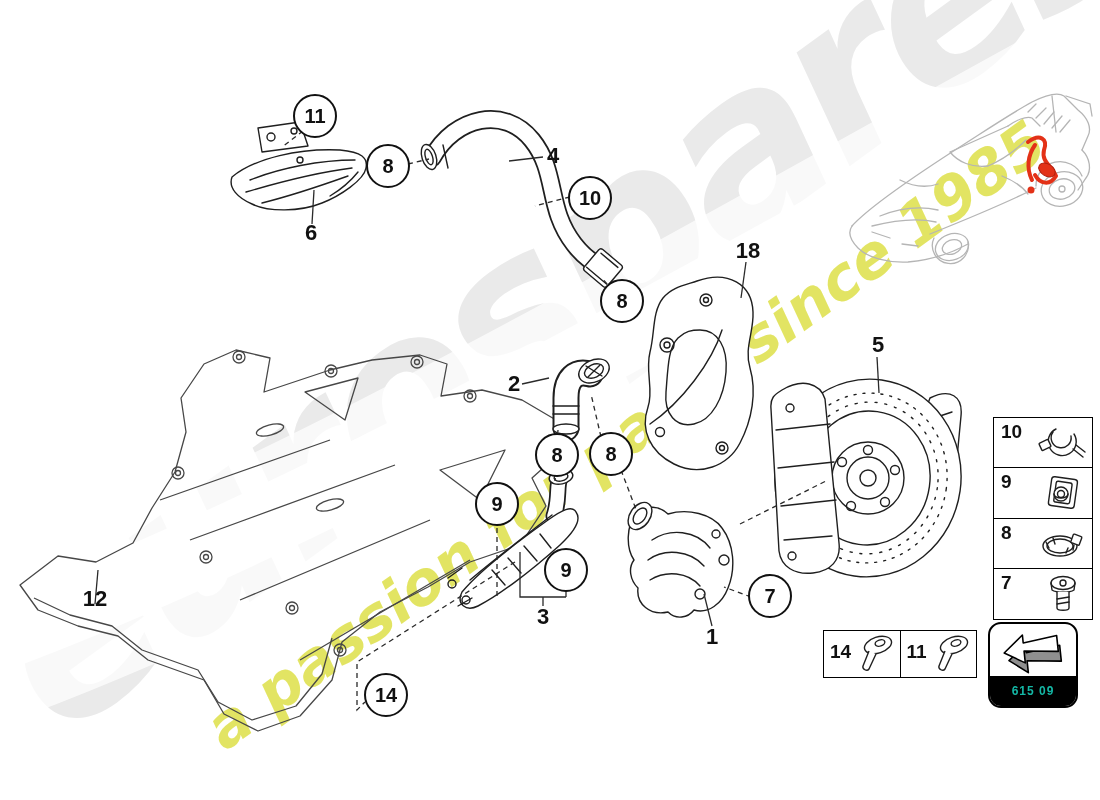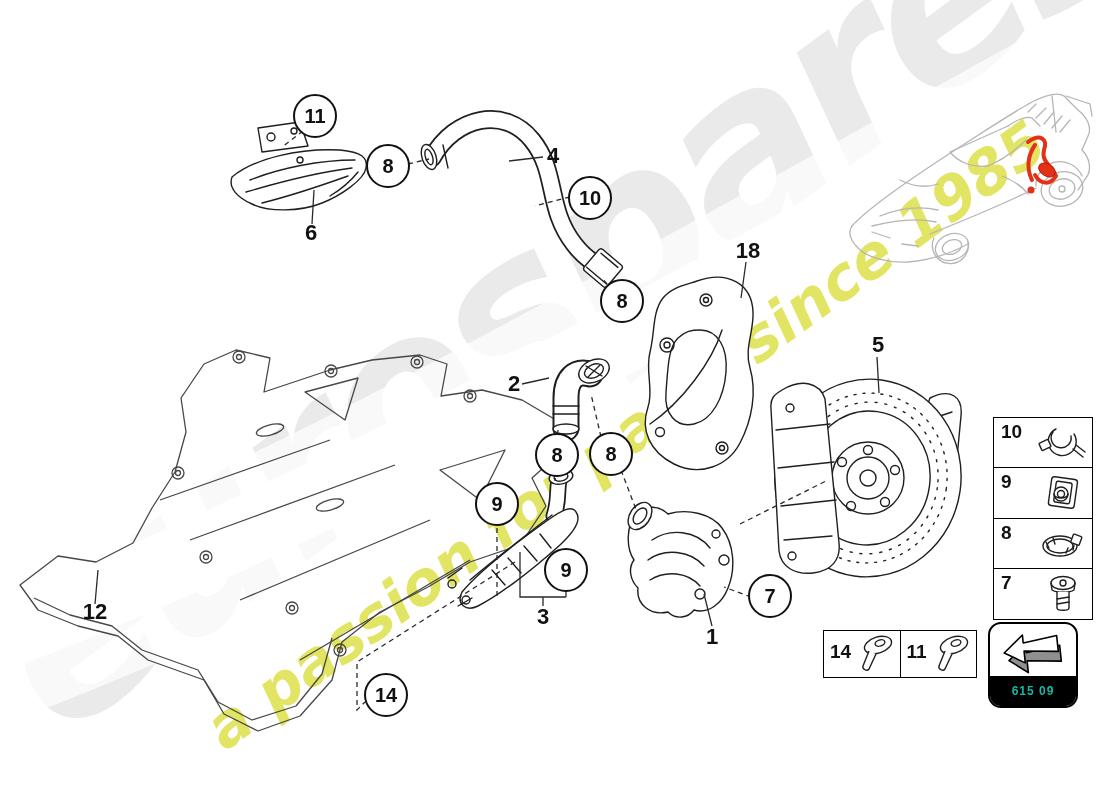--- a/index.html
+++ b/index.html
@@ -227,21 +227,21 @@
 <div class="callout" style="left:770px;top:596px">7</div>
 <div class="callout" style="left:386px;top:695px">14</div>
 
 <div class="plabel" style="left:311px;top:233px">6</div>
 <div class="plabel" style="left:553px;top:156px">4</div>
 <div class="plabel" style="left:514px;top:384px">2</div>
 <div class="plabel" style="left:748px;top:251px">18</div>
 <div class="plabel" style="left:878px;top:345px">5</div>
 <div class="plabel" style="left:543px;top:617px">3</div>
 <div class="plabel" style="left:712px;top:637px">1</div>
-<div class="plabel" style="left:95px;top:612px">12</div>
+<div class="plabel" style="left:95px;top:599px">12</div>
 
 <div class="legend">
   <div class="legend-cell">
     <span class="lnum">10</span>
     <svg width="62" height="44" viewBox="0 0 62 44">
       <path d="M 28,8 A 14 14 0 1 0 46,13" class="ln"></path>
       <path d="M 25,11 A 10 10 0 1 0 43,15" class="ln"></path>
       <rect x="12" y="20" width="10" height="8" rx="1" class="wh" transform="rotate(-25 17 24)"></rect>
       <path d="M 45,28 L 55,36 M 48,24 L 57,31" class="ln"></path>
     </svg>

